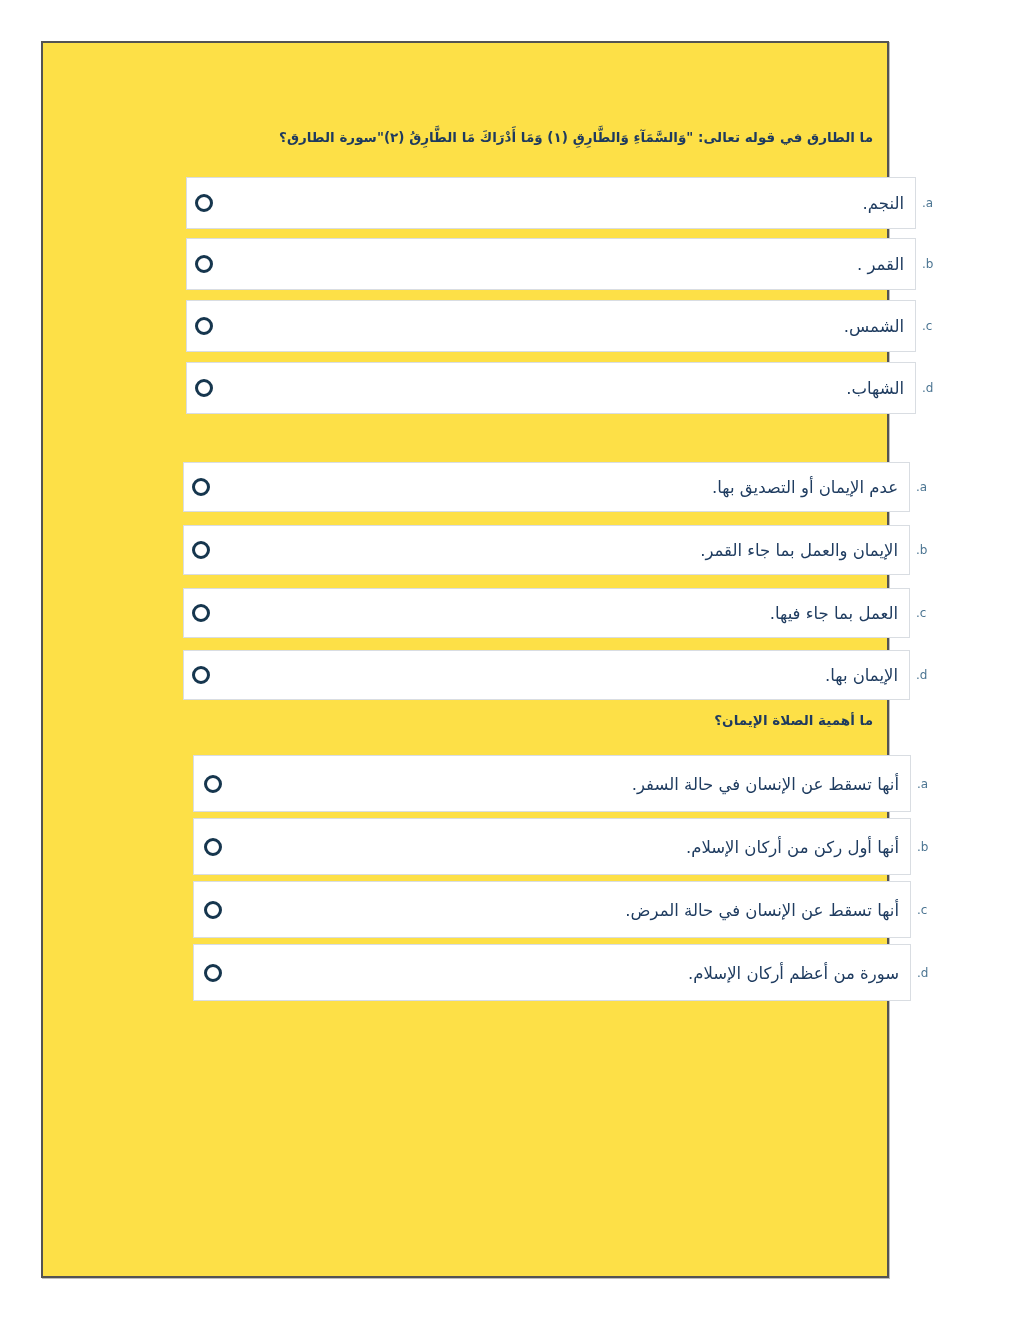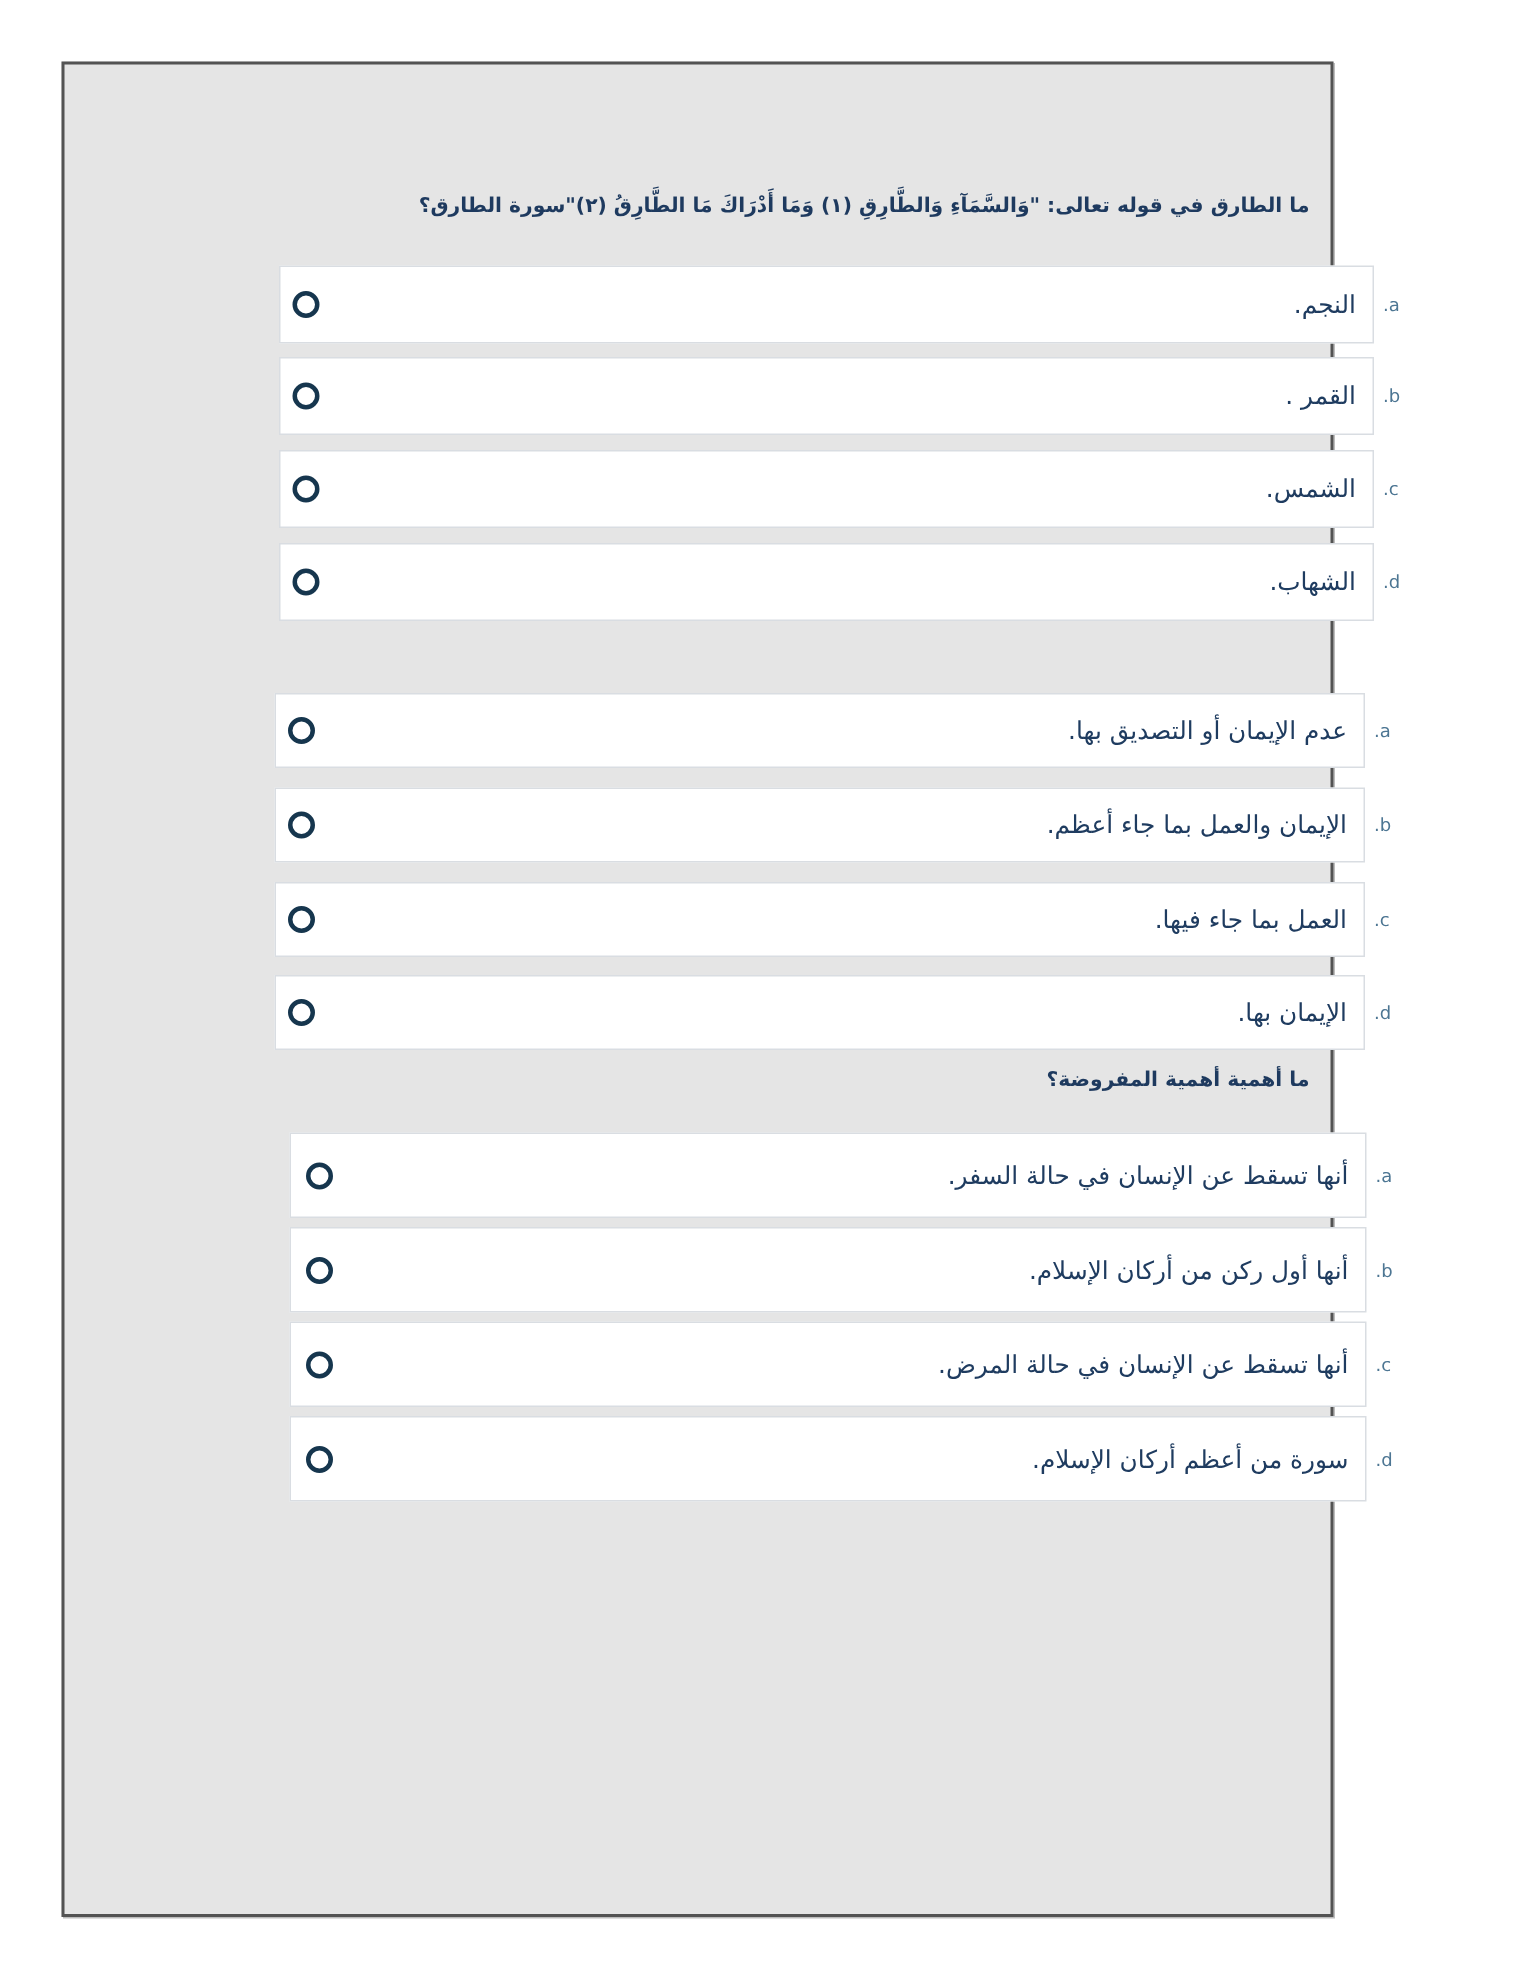--- a/index.html
+++ b/index.html
@@ -12,21 +12,21 @@
   }
   html,body{margin:0;padding:0;background:#ffffff;}
   body{
     width:1020px;height:1320px;position:relative;overflow:hidden;
     font-family:"DejaVu Sans", sans-serif;
   }
   .frame{
     position:absolute;left:41px;top:41px;width:848px;height:1237px;
     border:2px solid var(--frame-border);
     box-shadow:1px 1px 0 #bdbdbd;
-    background:#e5e5e5;box-sizing:border-box;
+    background:#fde047;box-sizing:border-box;
   }
   .qheader{
     position:absolute;right:14px;direction:rtl;text-align:right;
     font-size:13.5px;font-weight:bold;color:var(--header-text);
     line-height:20px;white-space:nowrap;
   }
   .optrow{position:absolute;}
   .optbox{
     position:absolute;left:0;top:0;bottom:0;
     background:#ffffff;border:1px solid var(--box-border);
@@ -101,42 +101,42 @@
     <div class="optbox">
       <span class="radio"></span>
       <span class="otext">عدم الإيمان أو التصديق بها.</span>
     </div>
     <span class="letter">a.</span>
   </div>
 
   <div class="optrow g2" style="top:482px">
     <div class="optbox">
       <span class="radio"></span>
-      <span class="otext">الإيمان والعمل بما جاء أعظم.</span>
+      <span class="otext">الإيمان والعمل بما جاء القمر.</span>
     </div>
     <span class="letter">b.</span>
   </div>
 
   <div class="optrow g2" style="top:545px">
     <div class="optbox">
       <span class="radio"></span>
       <span class="otext">العمل بما جاء فيها.</span>
     </div>
     <span class="letter">c.</span>
   </div>
 
   <div class="optrow g2" style="top:607px">
     <div class="optbox">
       <span class="radio"></span>
       <span class="otext">الإيمان بها.</span>
     </div>
     <span class="letter">d.</span>
   </div>
 
-  <div class="qheader" style="top:667px">ما أهمية أهمية المفروضة؟</div>
+  <div class="qheader" style="top:667px">ما أهمية الصلاة الإيمان؟</div>
 
   <div class="optrow g3" style="top:712px">
     <div class="optbox">
       <span class="radio"></span>
       <span class="otext">أنها تسقط عن الإنسان في حالة السفر.</span>
     </div>
     <span class="letter">a.</span>
   </div>
 
   <div class="optrow g3" style="top:775px">

